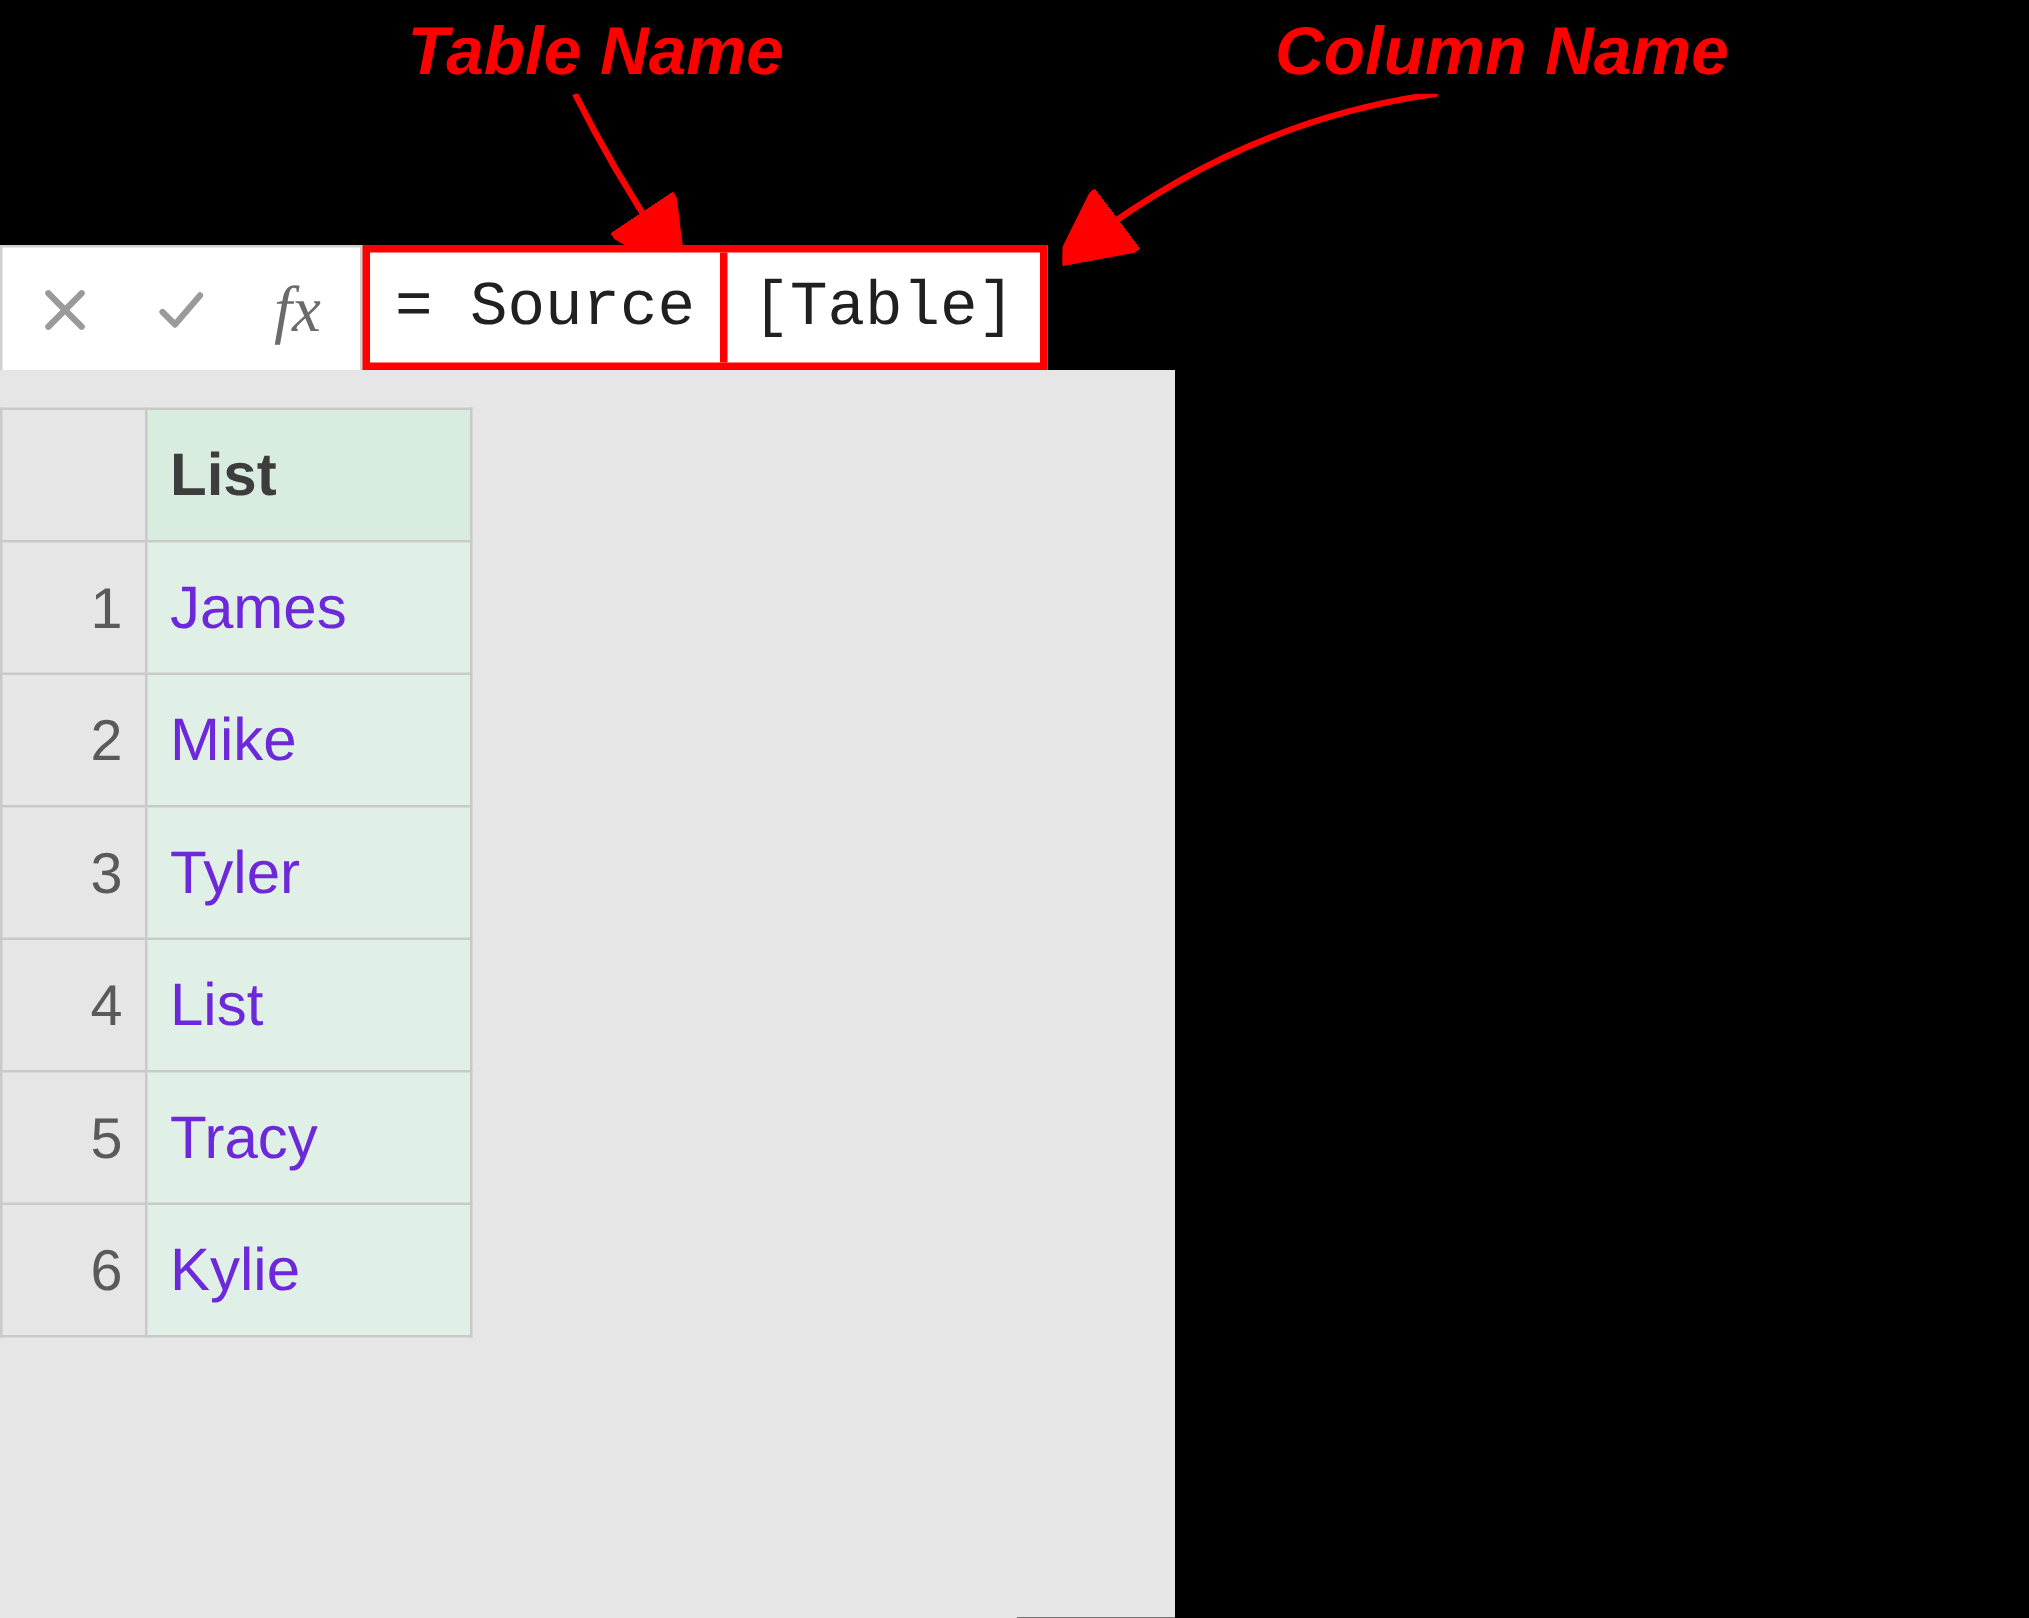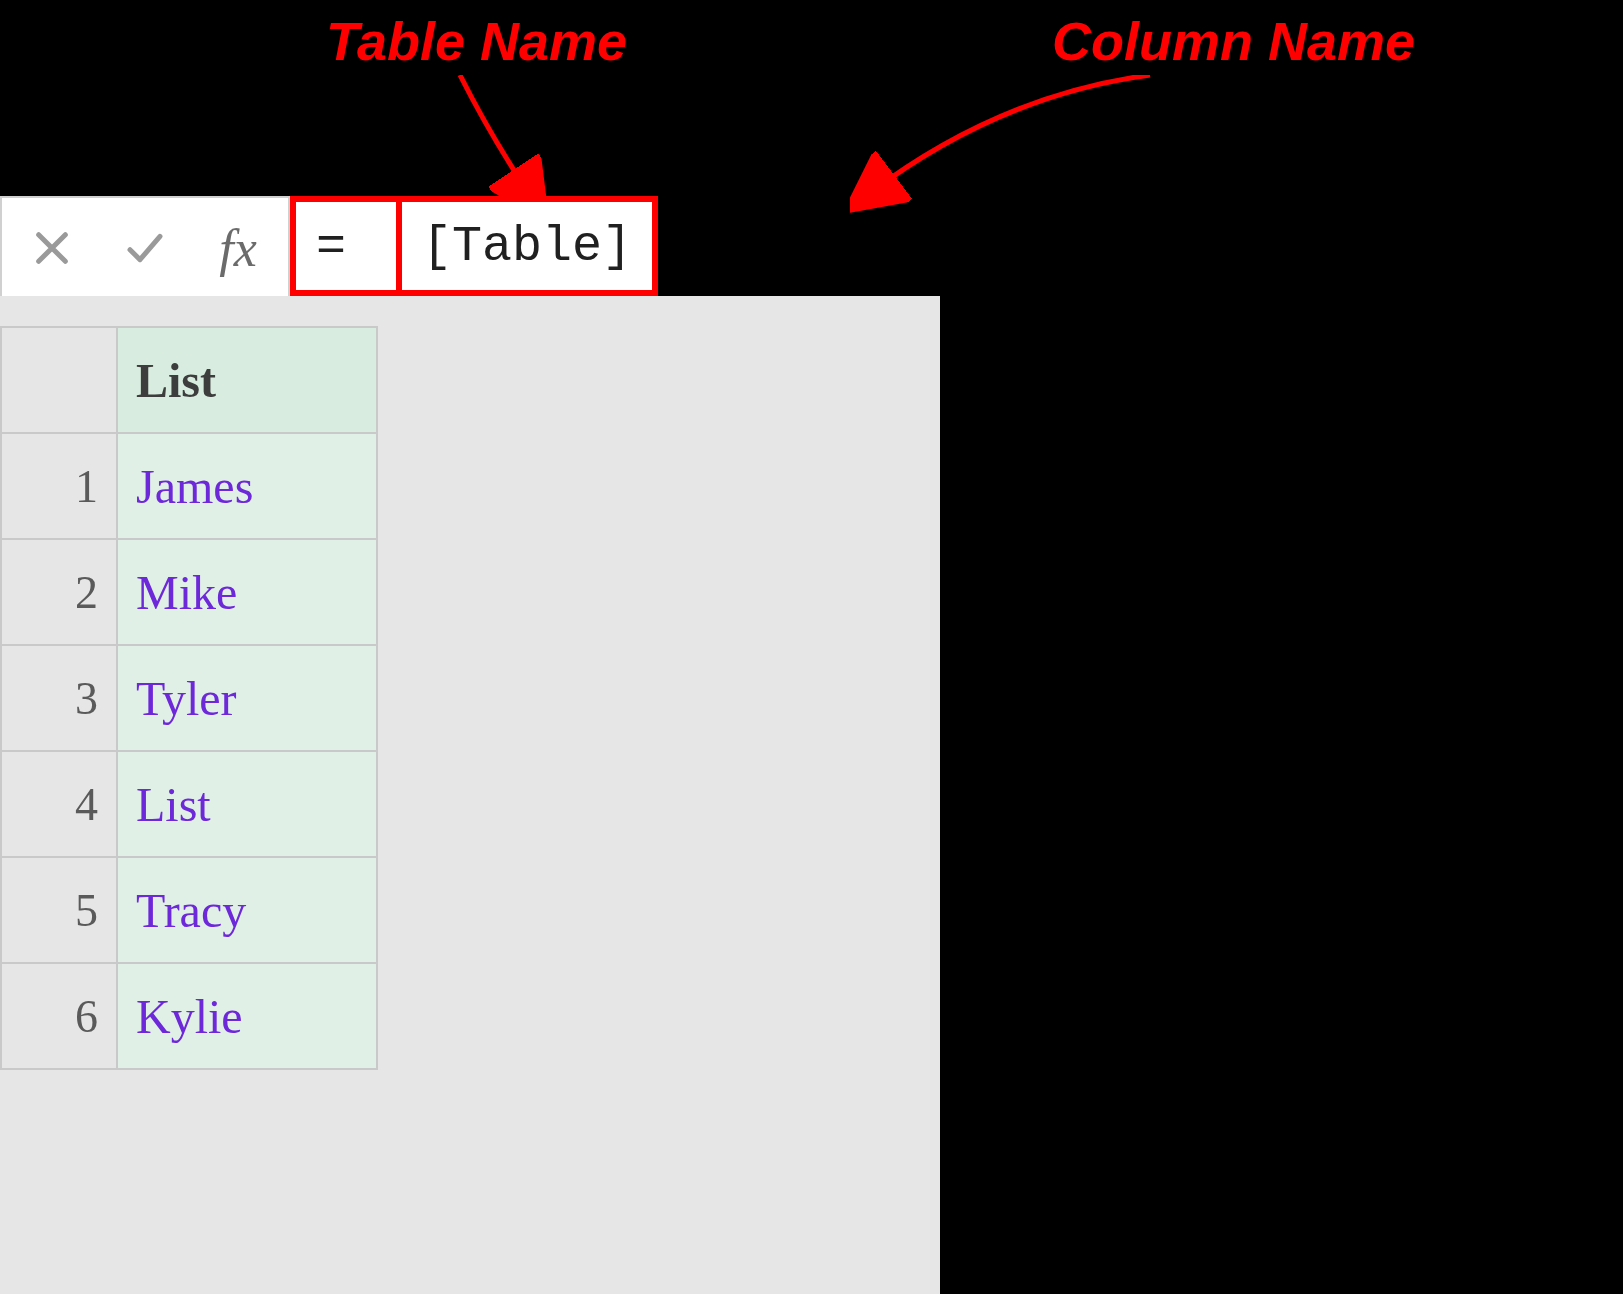--- a/index.html
+++ b/index.html
@@ -22,21 +22,21 @@
   }
   .annot-label {
     position: absolute;
     font-family: "Comic Sans MS", cursive, sans-serif;
     font-size: 54px;
     font-style: italic;
     color: #ff0000;
     font-weight: 600;
   }
   .annot-label.table-name { top: 10px; left: 326px; }
-  .annot-label.column-name { top: 10px; left: 1020px; margin-left: 32px; }
+  .annot-label.column-name { top: 10px; left: 1020px; }
 
   .arrow {
     position: absolute;
     stroke: #ff0000;
     fill: none;
   }
 
   
   .formula-bar {
     position: absolute;
@@ -115,21 +115,20 @@
     right: 0;
     bottom: 0;
     background: #000000;
   }
 
   .grid {
     position: absolute;
     top: 30px;
     left: 0;
     border-collapse: collapse;
-    font-family: Liberation Serif, serif;
   }
   .grid th, .grid td {
     border: 2px solid #c9c9c9;
     font-size: 48px;
     text-align: left;
     padding: 0 18px;
     height: 106px;
     box-sizing: border-box;
     vertical-align: middle;
   }
@@ -191,21 +190,21 @@
     </div>
     <div class="formula-icon">
       <svg viewBox="0 0 24 24">
           <path d="M3 13 L9 19 L21 5" stroke="#9a9a9a" stroke-width="3" fill="none" stroke-linecap="round" stroke-linejoin="round"></path>
         </svg>
     </div>
     <div class="fx-icon">fx</div>
   </div>
   <div class="formula-input-wrap">
     <span class="formula-input">
-      <span class="formula-part">= </span></span>
+      <span class="formula-part">= </span><span class="formula-part">Source</span></span>
       <span class="divider-red"></span>
       <span class="formula-input"><span class="formula-part">[Table]</span>
     </span>
   </div>
 </div>
 
 <div class="query-area">
   <table class="grid">
     <tbody>
         <tr>

